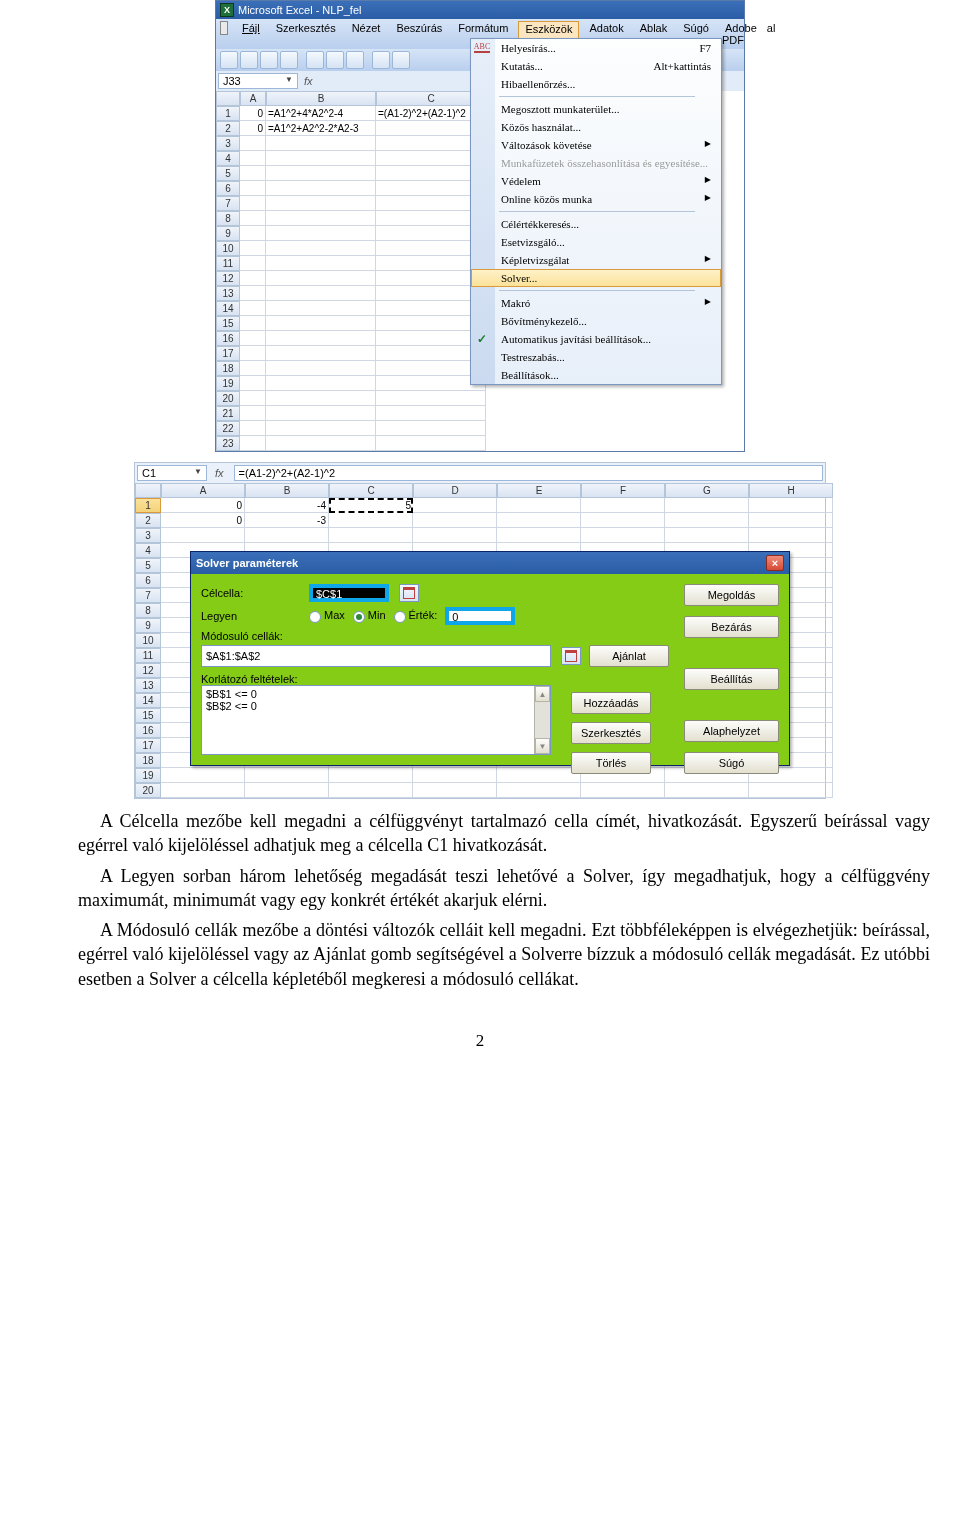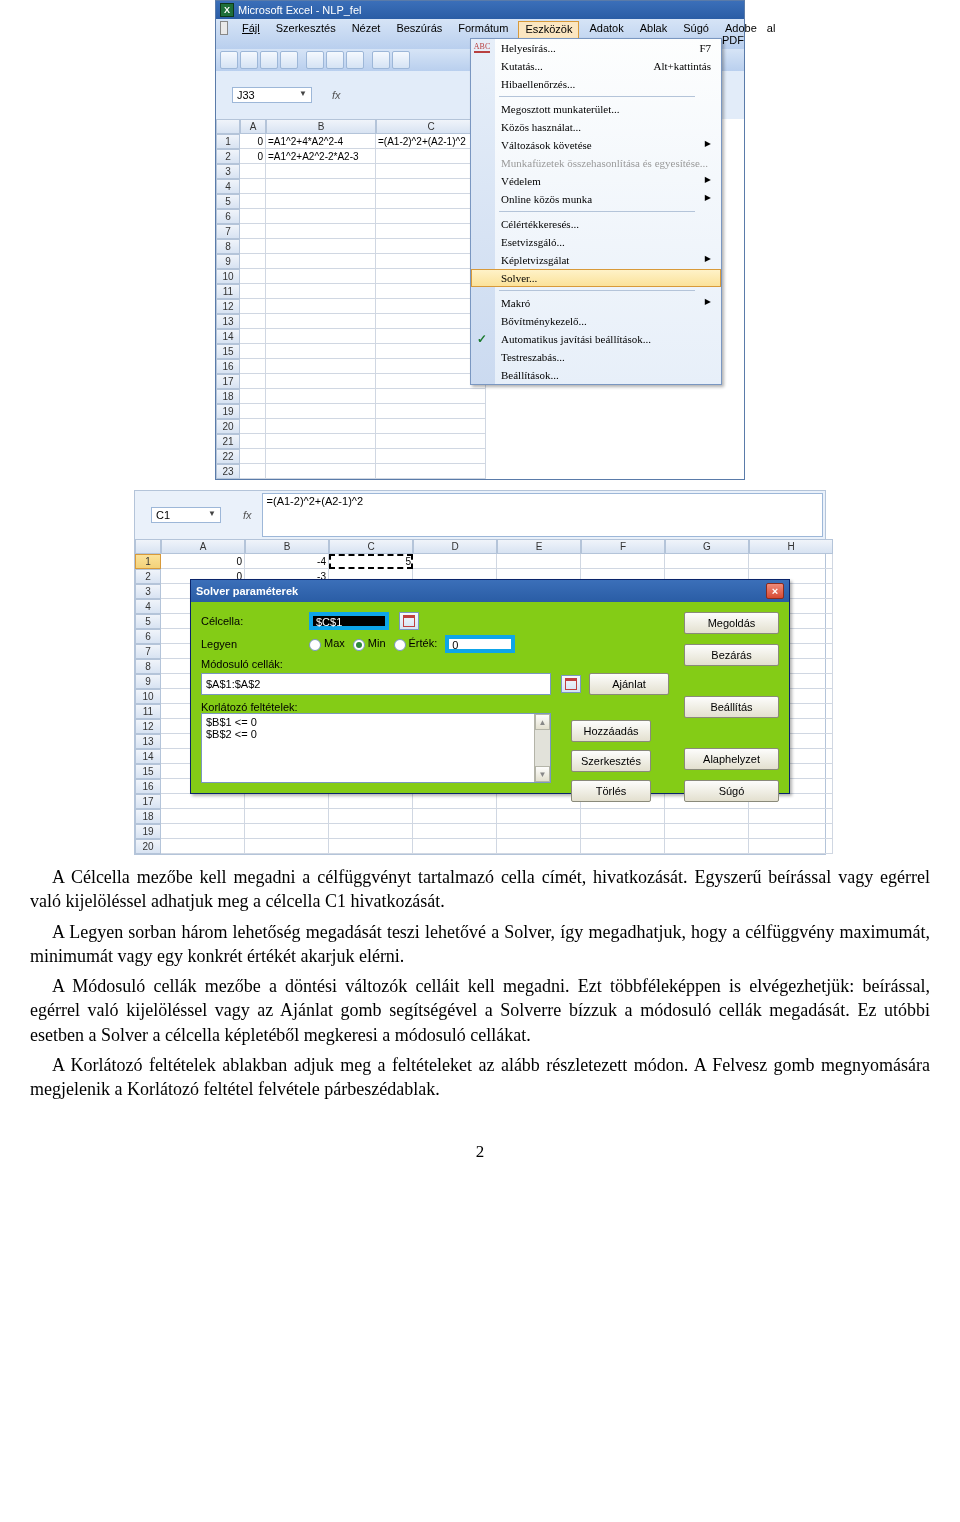--- a/index.html
+++ b/index.html
@@ -80,21 +80,21 @@
   .tbtn.sep { width: 4px; background: transparent; border: none; }
   .namebox-row {
     display: flex;
     background: #e2ecf9;
   }
   .namebox {
     width: 80px;
     border: 1px solid #9db7d8;
     background: #fff;
     padding: 1px 4px;
-    margin: 16px;
+    margin: 2px;
     display: flex;
     justify-content: space-between;
   }
   .namebox .dd { font-size: 8px; color: #444; }
   .fxarea {
     display: flex;
     align-items: center;
     flex: 1;
     padding: 0 4px;
   }
@@ -193,21 +193,21 @@
     font-size: 12px;
     font-weight: bold;
   }
 
   
   .para {
     margin: 6px 0;
     line-height: 1.35;
     text-align: justify;
   }
-  .indent { text-indent: 22px; }
+  .indent { text-indent: 22px; margin-left: 48px; }
 
   
   .excel2 {
     width: 692px;
     margin: 10px auto;
     position: relative;
     font-family: Tahoma, Arial, sans-serif;
     font-size: 11px;
     border: 1px solid #b4c4d9;
   }
@@ -966,16 +966,15 @@
               <span>Súgó</span>
             </div>
         </div>
       </div>
     </div>
   </div>
 
   <p class="para indent">A Célcella mezőbe kell megadni a célfüggvényt tartalmazó cella címét, hivatkozását. Egyszerű beírással vagy egérrel való kijelöléssel adhatjuk meg a célcella C1 hivatkozását.</p>
   <p class="para indent">A Legyen sorban három lehetőség megadását teszi lehetővé a Solver, így megadhatjuk, hogy a célfüggvény maximumát, minimumát vagy egy konkrét értékét akarjuk elérni.</p>
   <p class="para indent">A Módosuló cellák mezőbe a döntési változók celláit kell megadni. Ezt többféleképpen is elvégezhetjük: beírással, egérrel való kijelöléssel vagy az Ajánlat gomb segítségével a Solverre bízzuk a módosuló cellák megadását. Ez utóbbi esetben a Solver a célcella képletéből megkeresi a módosuló cellákat.</p>
-  <p class="para indent">A Korlátozó feltételek ablakban adjuk meg a feltételeket az alább részletezett módon. A Felvesz gomb megnyomására megjelenik a Korlátozó feltétel felvétele párbeszédablak.</p>
 
   <div class="pageno">2</div>
 </div>
 
 </body></html>

